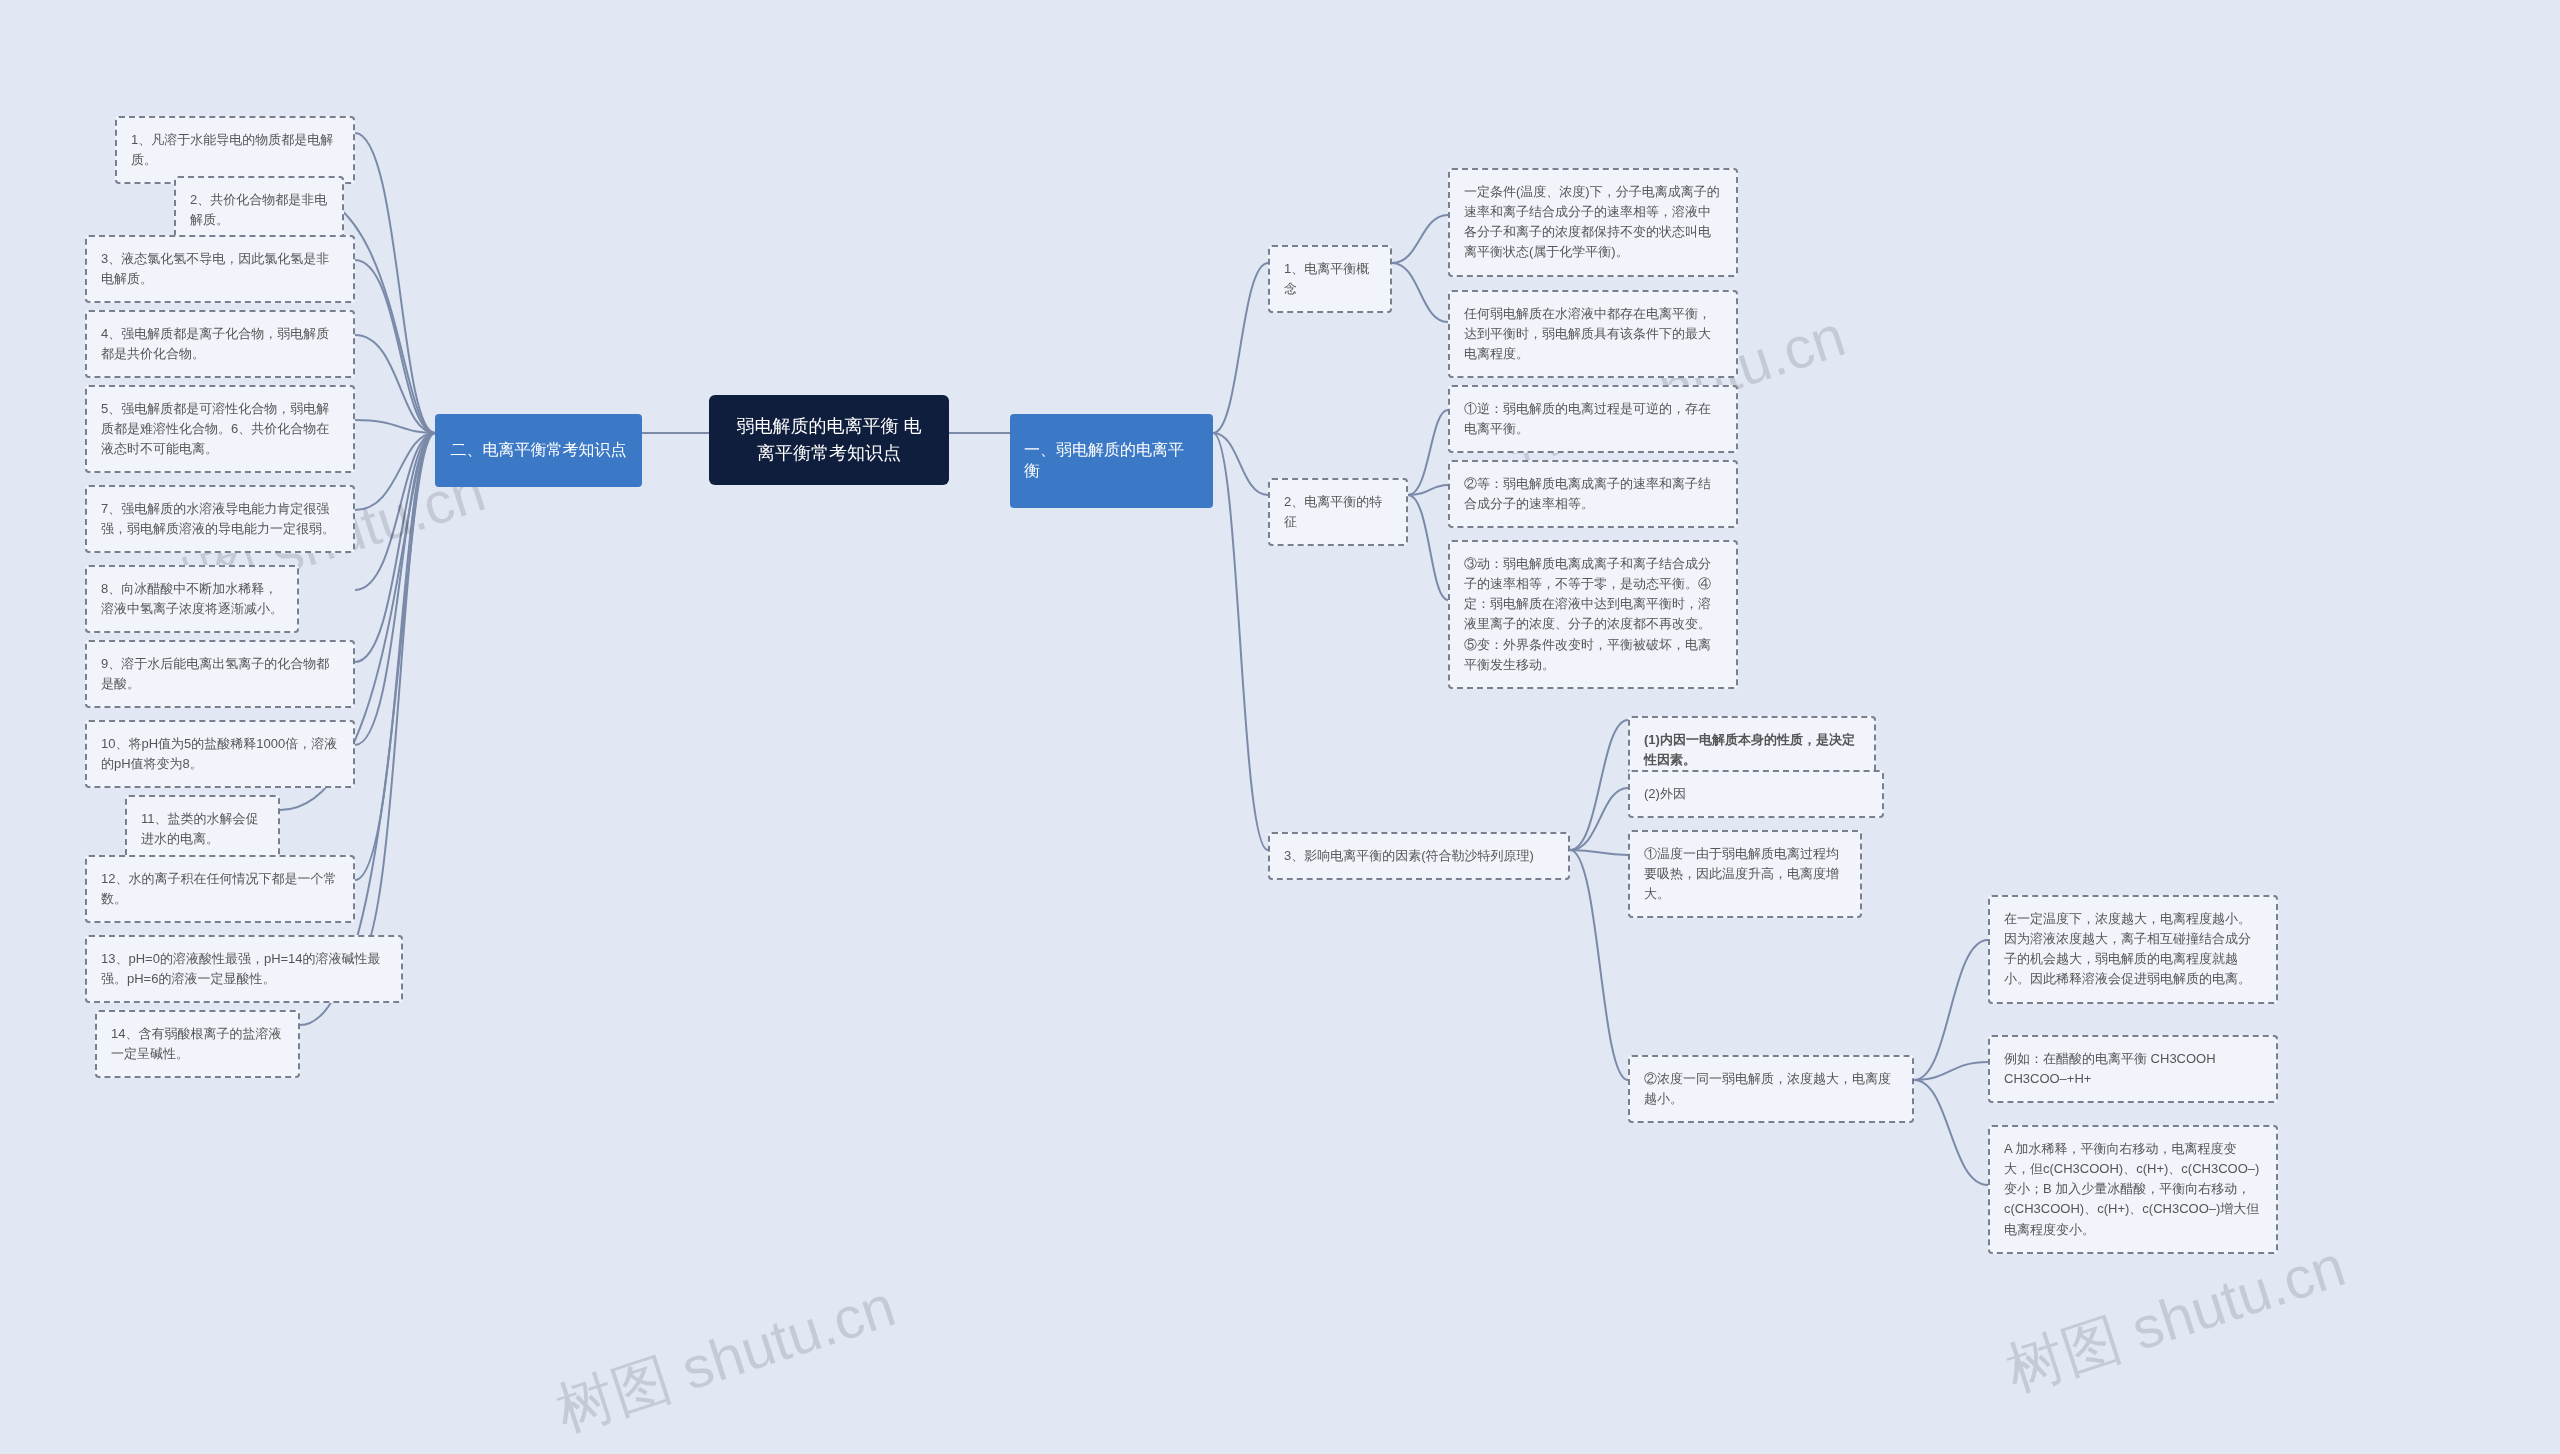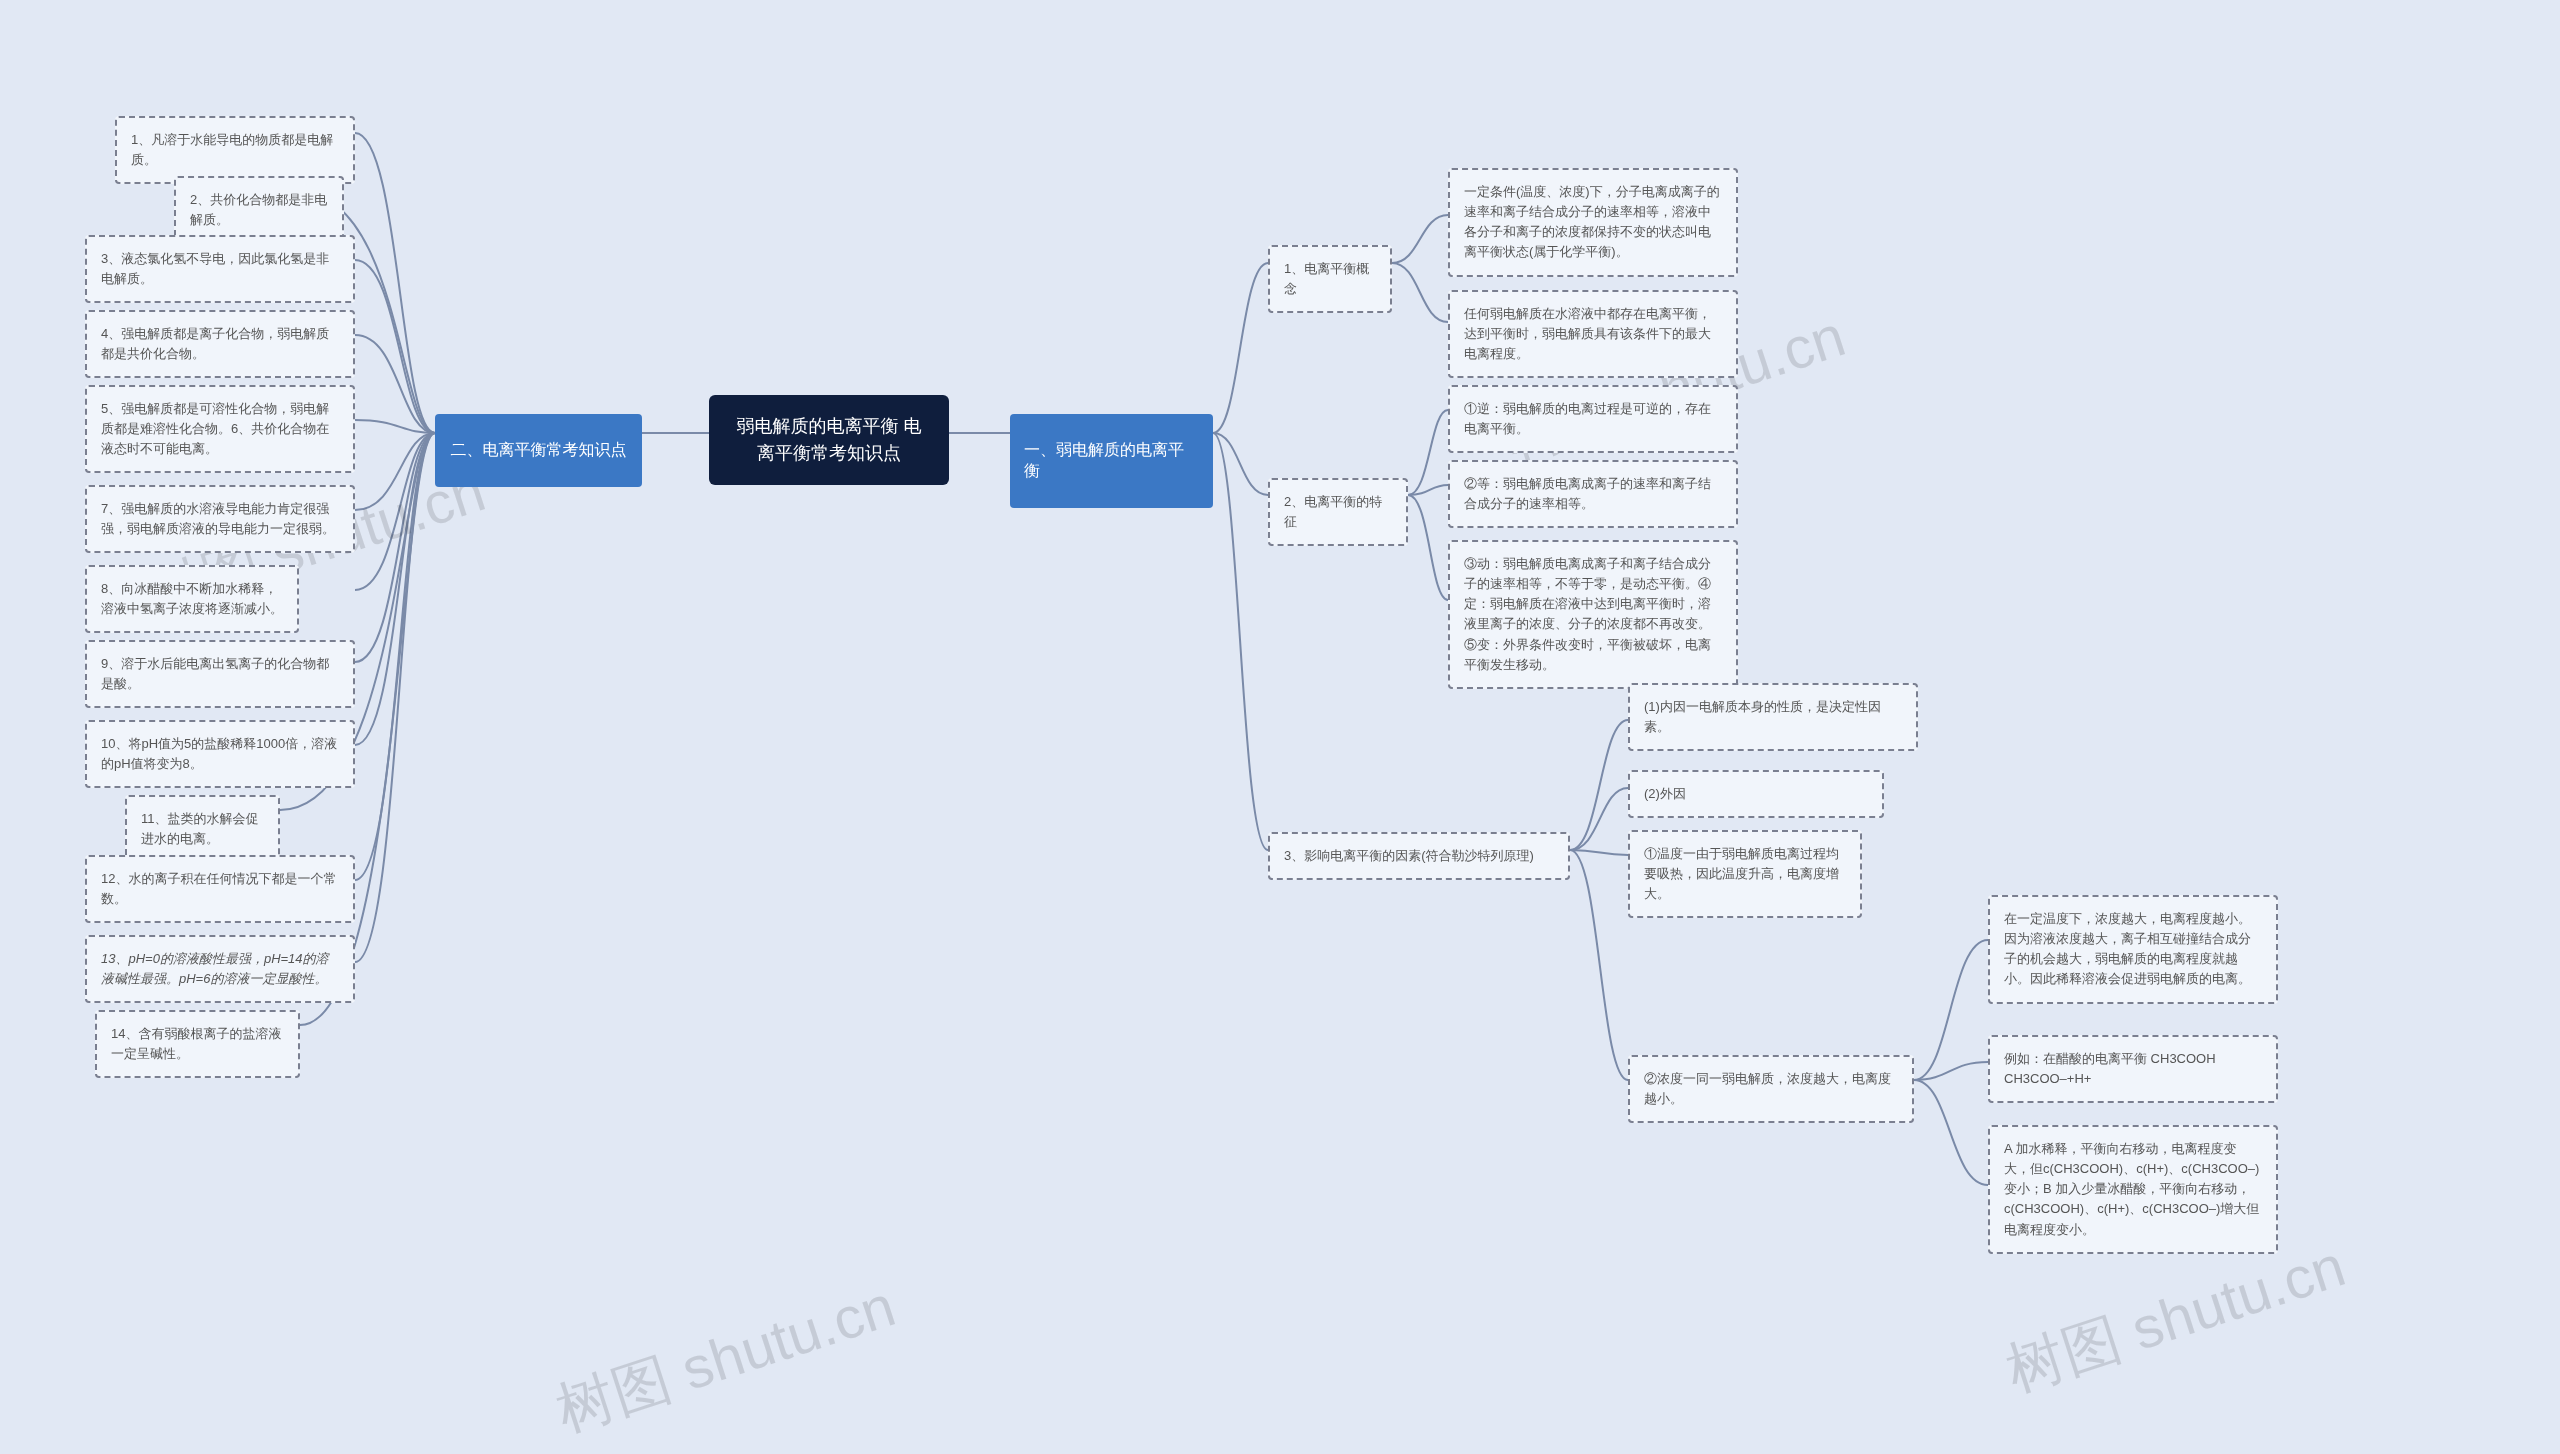--- a/index.html
+++ b/index.html
@@ -139,35 +139,35 @@
   <div class="node leaf" style="left:130px; top:176px; width:170px;margin-left:44px;"><span>2、共价化合物都是非电解质。</span></div>
   <div class="node leaf" style="left:85px;  top:235px; width:270px;"><span>3、液态氯化氢不导电，因此氯化氢是非电解质。</span></div>
   <div class="node leaf" style="left:85px;  top:310px; width:270px;"><span>4、强电解质都是离子化合物，弱电解质都是共价化合物。</span></div>
   <div class="node leaf" style="left:85px;  top:385px; width:270px;"><span>5、强电解质都是可溶性化合物，弱电解质都是难溶性化合物。6、共价化合物在液态时不可能电离。</span></div>
   <div class="node leaf" style="left:85px;  top:485px; width:270px;"><span>7、强电解质的水溶液导电能力肯定很强强，弱电解质溶液的导电能力一定很弱。</span></div>
   <div class="node leaf" style="left:85px;  top:565px; width:214px;"><span>8、向冰醋酸中不断加水稀释，溶液中氢离子浓度将逐渐减小。</span></div>
   <div class="node leaf" style="left:85px;  top:640px; width:270px;"><span>9、溶于水后能电离出氢离子的化合物都是酸。</span></div>
   <div class="node leaf" style="left:85px;  top:720px; width:270px;"><span>10、将pH值为5的盐酸稀释1000倍，溶液的pH值将变为8。</span></div>
   <div class="node leaf" style="left:125px; top:795px; width:155px;"><span>11、盐类的水解会促进水的电离。</span></div>
   <div class="node leaf" style="left:85px;  top:855px; width:270px;"><span>12、水的离子积在任何情况下都是一个常数。</span></div>
-  <div class="node leaf" style="left:85px;  top:935px; width:270px;font-style:italic;"><span>13、pH=0的溶液酸性最强，pH=14的溶液碱性最强。pH=6的溶液一定显酸性。</span></div>
+  <div class="node leaf" style="left:85px;  top:935px; width:318px;"><span>13、pH=0的溶液酸性最强，pH=14的溶液碱性最强。pH=6的溶液一定显酸性。</span></div>
   <div class="node leaf" style="left:95px;  top:1010px; width:205px;"><span>14、含有弱酸根离子的盐溶液一定呈碱性。</span></div>
 
   <div class="node leaf" style="left:1268px; top:245px; width:124px;"><span>1、电离平衡概念</span></div>
   <div class="node leaf" style="left:1268px; top:478px; width:140px;"><span>2、电离平衡的特征</span></div>
   <div class="node leaf" style="left:1268px; top:832px; width:302px;"><span>3、影响电离平衡的因素(符合勒沙特列原理)</span></div>
 
   <div class="node leaf" style="left:1448px; top:168px; width:290px;"><span>一定条件(温度、浓度)下，分子电离成离子的速率和离子结合成分子的速率相等，溶液中各分子和离子的浓度都保持不变的状态叫电离平衡状态(属于化学平衡)。</span></div>
   <div class="node leaf" style="left:1448px; top:290px; width:290px;"><span>任何弱电解质在水溶液中都存在电离平衡，达到平衡时，弱电解质具有该条件下的最大电离程度。</span></div>
 
   <div class="node leaf" style="left:1448px; top:385px; width:290px;"><span>①逆：弱电解质的电离过程是可逆的，存在电离平衡。</span></div>
   <div class="node leaf" style="left:1448px; top:460px; width:290px;"><span>②等：弱电解质电离成离子的速率和离子结合成分子的速率相等。</span></div>
   <div class="node leaf" style="left:1448px; top:540px; width:290px;"><span>③动：弱电解质电离成离子和离子结合成分子的速率相等，不等于零，是动态平衡。④定：弱电解质在溶液中达到电离平衡时，溶液里离子的浓度、分子的浓度都不再改变。⑤变：外界条件改变时，平衡被破坏，电离平衡发生移动。</span></div>
 
-  <div class="node leaf" style="left:1628px; top:683px; width:290px;"><span>(1)内因一电解质本身的性质，是决定性因素。</span></div>
+  <div class="node leaf" style="left:1628px; top:716px; width:248px;font-weight:bold;"><span>(1)内因一电解质本身的性质，是决定性因素。</span></div>
   <div class="node leaf" style="left:1628px; top:770px; width:256px;"><span>(2)外因</span></div>
   <div class="node leaf" style="left:1628px; top:830px; width:234px;"><span>①温度一由于弱电解质电离过程均要吸热，因此温度升高，电离度增大。</span></div>
   <div class="node leaf" style="left:1628px; top:1055px; width:286px;"><span>②浓度一同一弱电解质，浓度越大，电离度越小。</span></div>
 
   <div class="node leaf" style="left:1988px; top:895px; width:290px;"><span>在一定温度下，浓度越大，电离程度越小。因为溶液浓度越大，离子相互碰撞结合成分子的机会越大，弱电解质的电离程度就越小。因此稀释溶液会促进弱电解质的电离。</span></div>
   <div class="node leaf" style="left:1988px; top:1035px; width:290px;"><span>例如：在醋酸的电离平衡 CH3COOH CH3COO–+H+</span></div>
   <div class="node leaf" style="left:1988px; top:1125px; width:290px;"><span>A 加水稀释，平衡向右移动，电离程度变大，但c(CH3COOH)、c(H+)、c(CH3COO–)变小；B 加入少量冰醋酸，平衡向右移动，c(CH3COOH)、c(H+)、c(CH3COO–)增大但电离程度变小。</span></div>
 
 </div>
 

